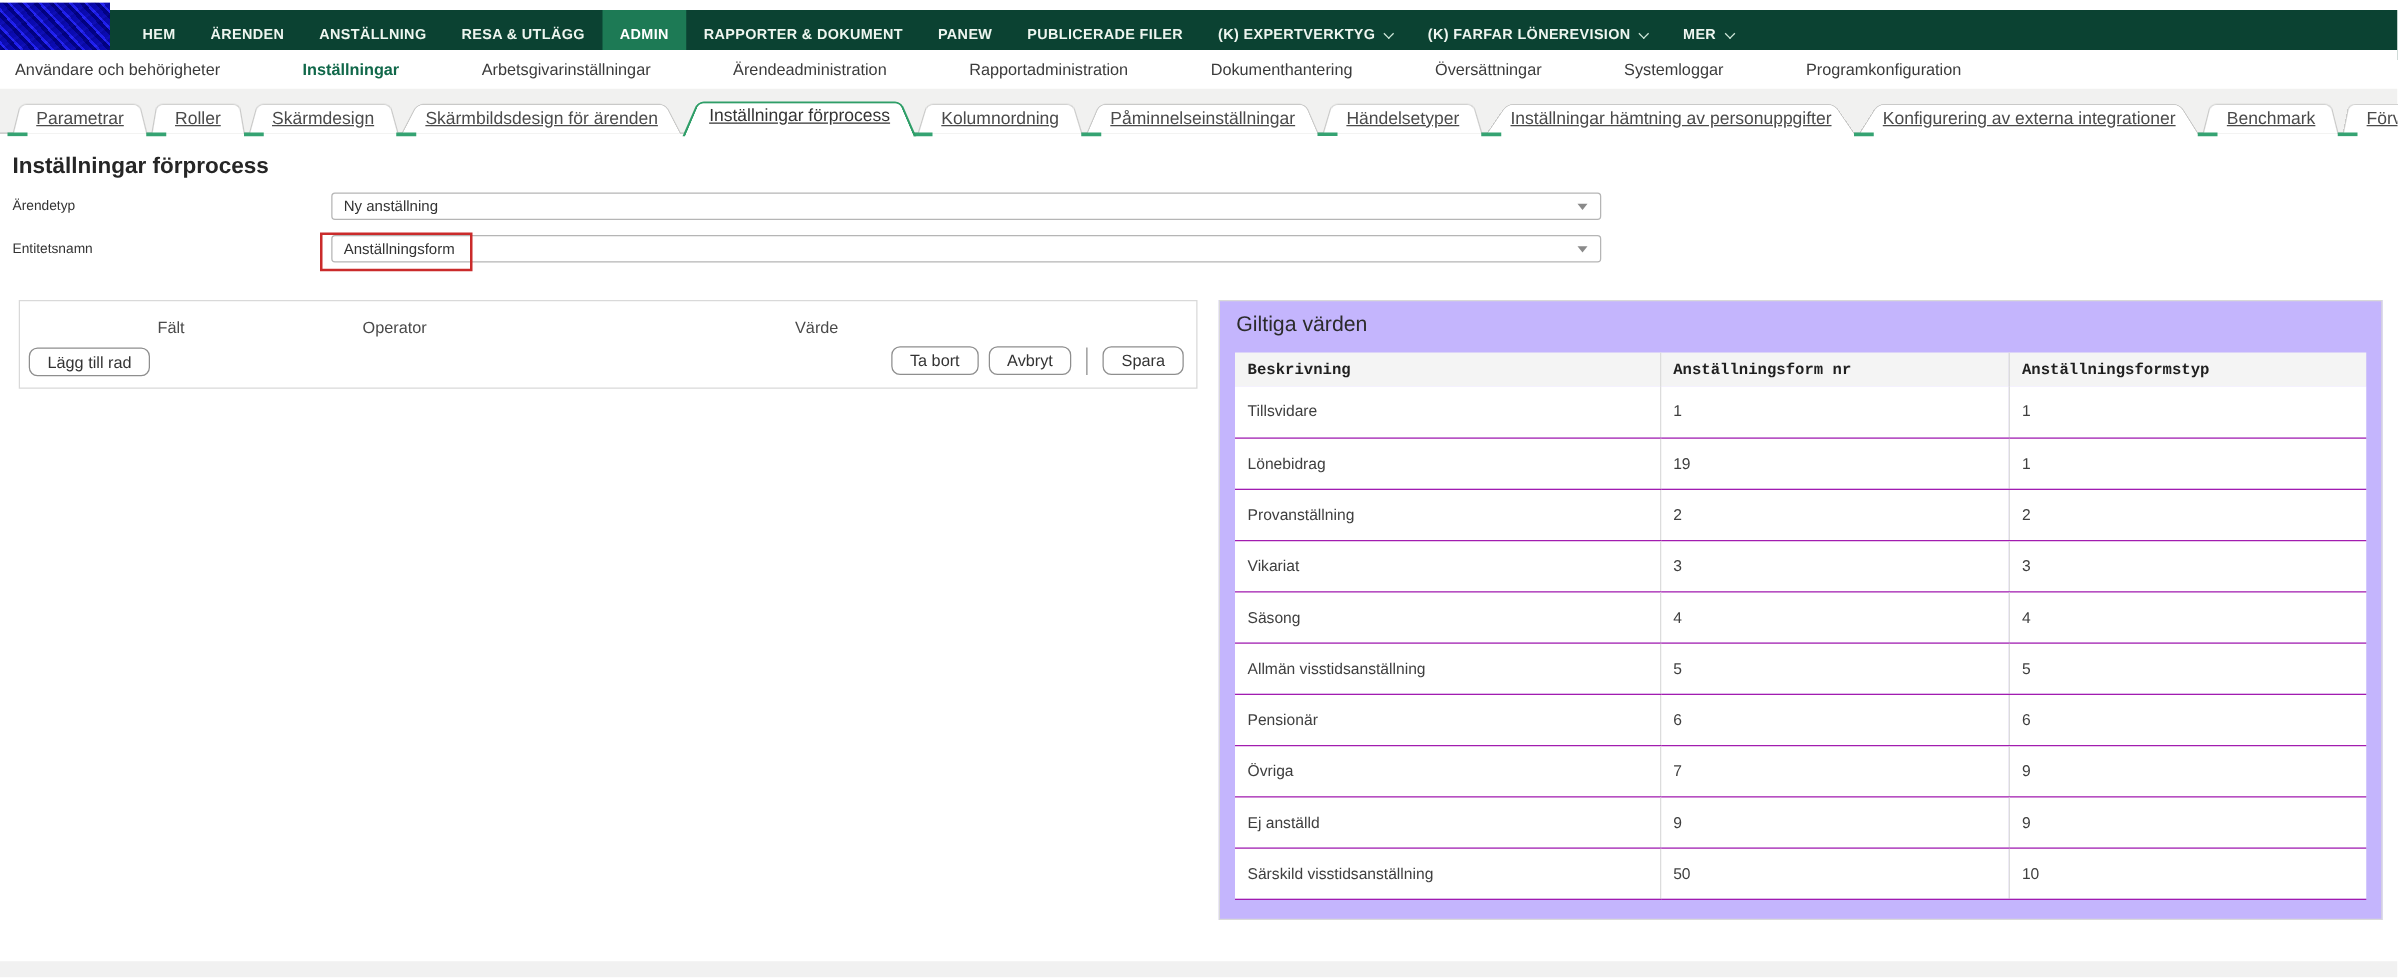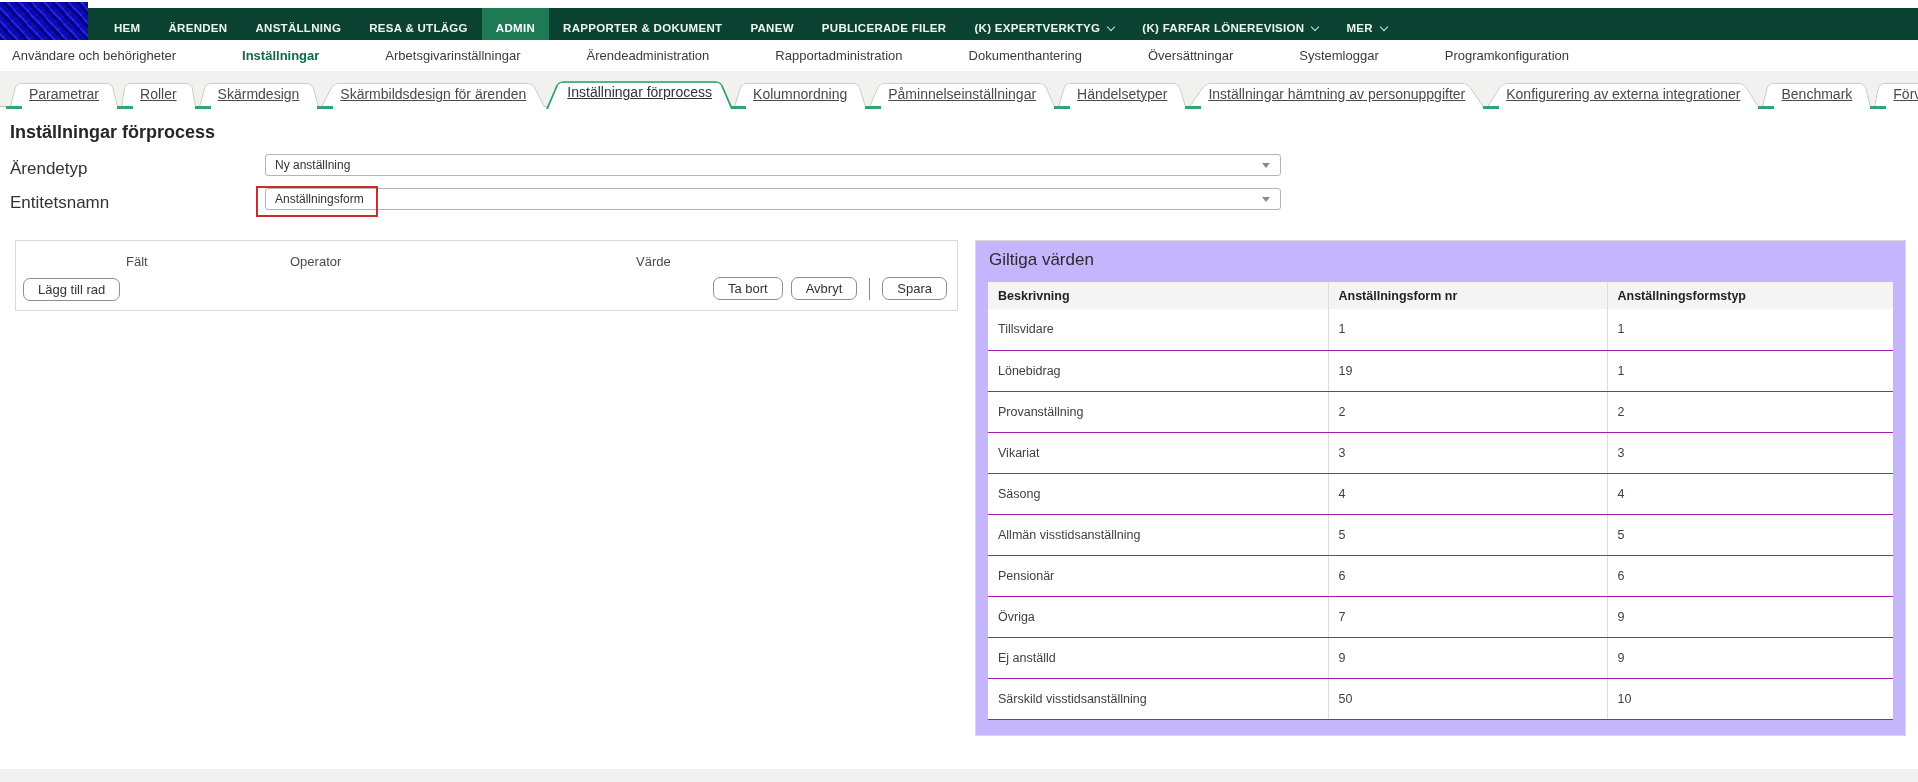--- a/index.html
+++ b/index.html
@@ -38,21 +38,21 @@
                  border:1px solid #c9c9c8; border-bottom:none; border-radius:6px 6px 0 0;
                  transform:perspective(15px) rotateX(4deg); transform-origin:50% 100%; }
   .tab::after { content:""; position:absolute; left:-4px; bottom:-2px; width:16px; height:3px;
                 background:#35a372; }
   .tab.active { height:30px; z-index:2; color:#333; }
   .tab.active::before { border:2px solid #2f9e68; border-bottom:none; inset:0 -2px -2px -2px; }
   .tab.active::after { display:none; }
 
   
   .page-title { position:absolute; left:10px; top:122px; font-size:18px; font-weight:600; color:#262626; }
-  .fld-label { position:absolute; left:10px; font-size:17px; color:#333; }
+  .fld-label { position:absolute; left:10px; font-size:11px; color:#333; }
   .dropdown { position:absolute; left:265px; width:1016px; height:22px; background:#fff;
               border:1px solid #b5b5b5; border-radius:3px; display:flex; align-items:center;
               padding-left:9px; font-size:12px; color:#333; cursor:pointer; }
   .dd-arrow { position:absolute; right:10px; top:8px; width:0; height:0;
               border-left:4px solid transparent; border-right:4px solid transparent;
               border-top:5px solid #8a8a8a; }
   .red-box { position:absolute; left:256px; top:186px; width:122px; height:31px;
              border:2px solid #ca2b2b; z-index:5; pointer-events:none; }
 
   
@@ -64,21 +64,21 @@
   .add-btn { position:absolute; left:7px; top:37px; }
   .cond-actions { position:absolute; right:10px; top:36px; display:flex; align-items:center; gap:8px; }
   .vsep { width:1px; height:22px; background:#8a8a8a; margin:0 4px; }
 
   
   .vv-panel { position:absolute; left:975px; top:240px; width:931px; height:496px;
               border:1px solid #d9d9d9; background:#c4b5fd; }
   .vv-title { position:absolute; left:13px; top:9px; font-size:17px; color:#2b2b2b; }
   table.vv { position:absolute; left:12px; top:41px; width:905px; border-collapse:collapse; table-layout:fixed; }
   table.vv th { background:#f4f4f4; font-size:12.5px; font-weight:bold; color:#1f1f1f;
-                text-align:left; height:27px; padding:0 0 0 10px; }
+                text-align:left; height:27px; padding:0 0 0 10px;font-family:Liberation Mono, monospace; }
   table.vv td { font-size:12.5px; color:#3f3f3f; height:41px; padding:0 0 0 10px;
                 border-bottom:1px solid #a21caf; background:#fff; }
   table.vv th + th, table.vv td + td { border-left:1px solid #dcdcdc; }
 
   .footer { position:absolute; left:0; right:0; bottom:0; height:13px; background:#f1f1f1; }
 </style>
 </head>
 <body>
 
 <div class="stage">

